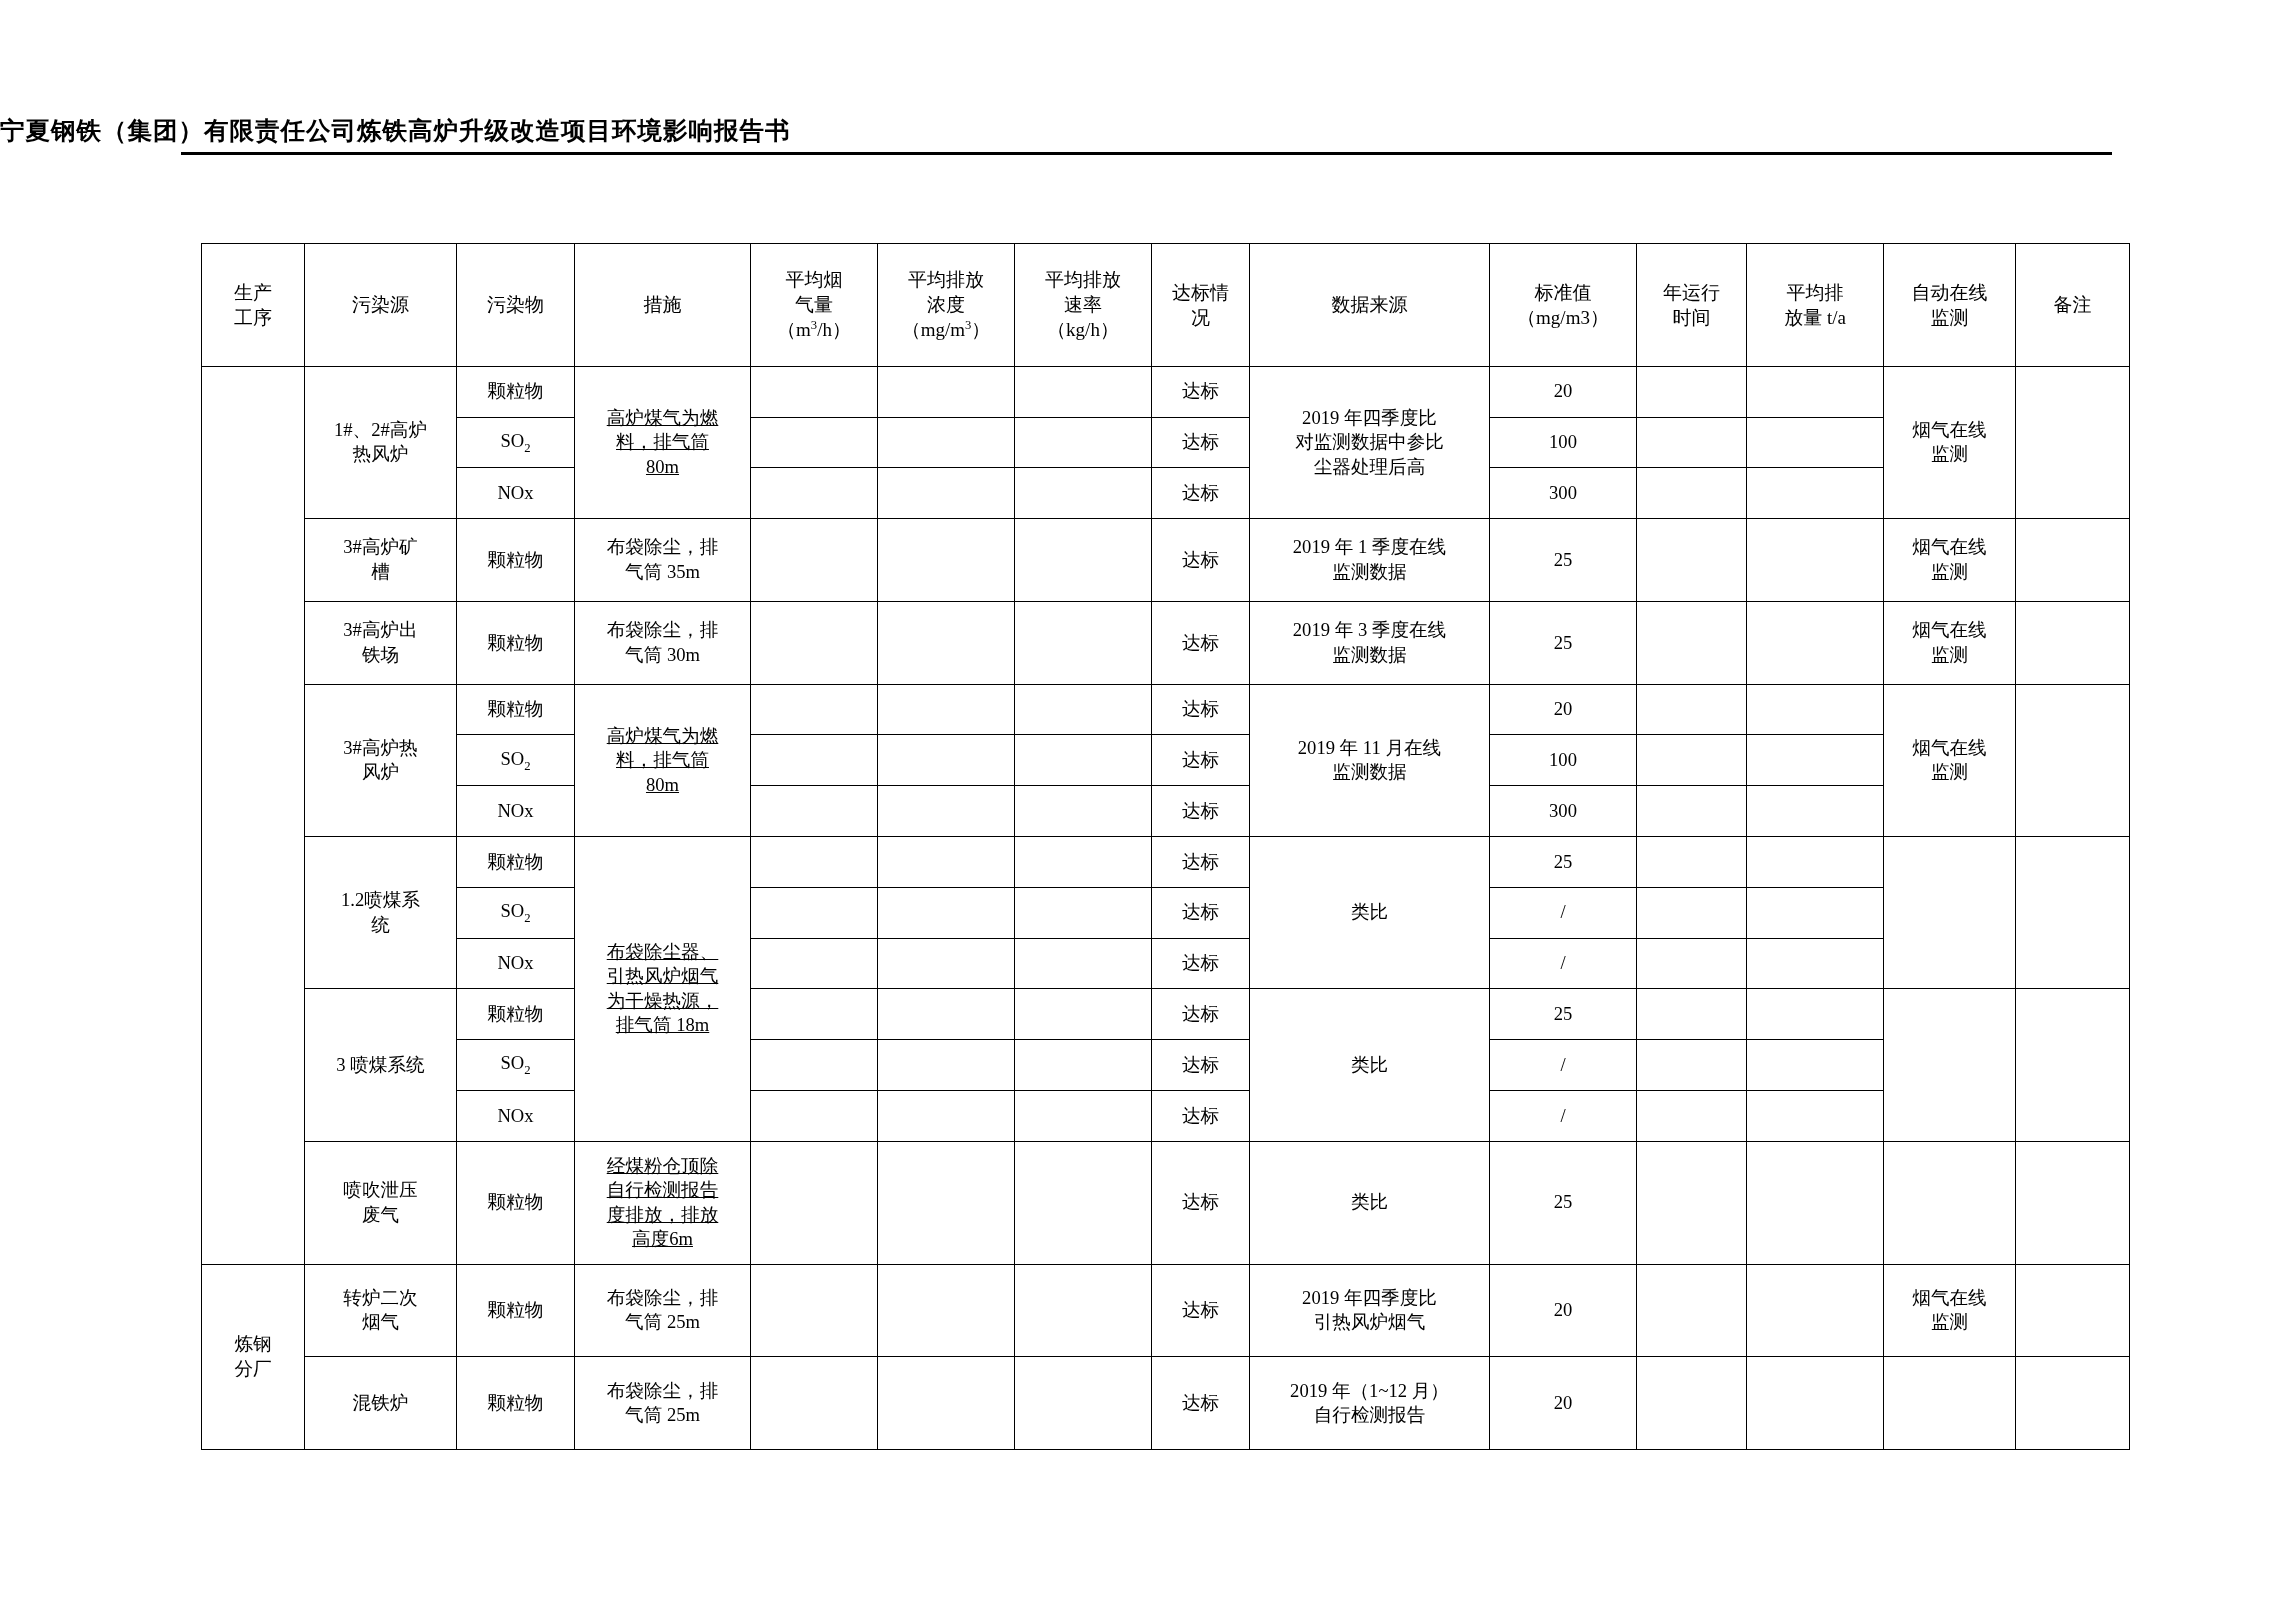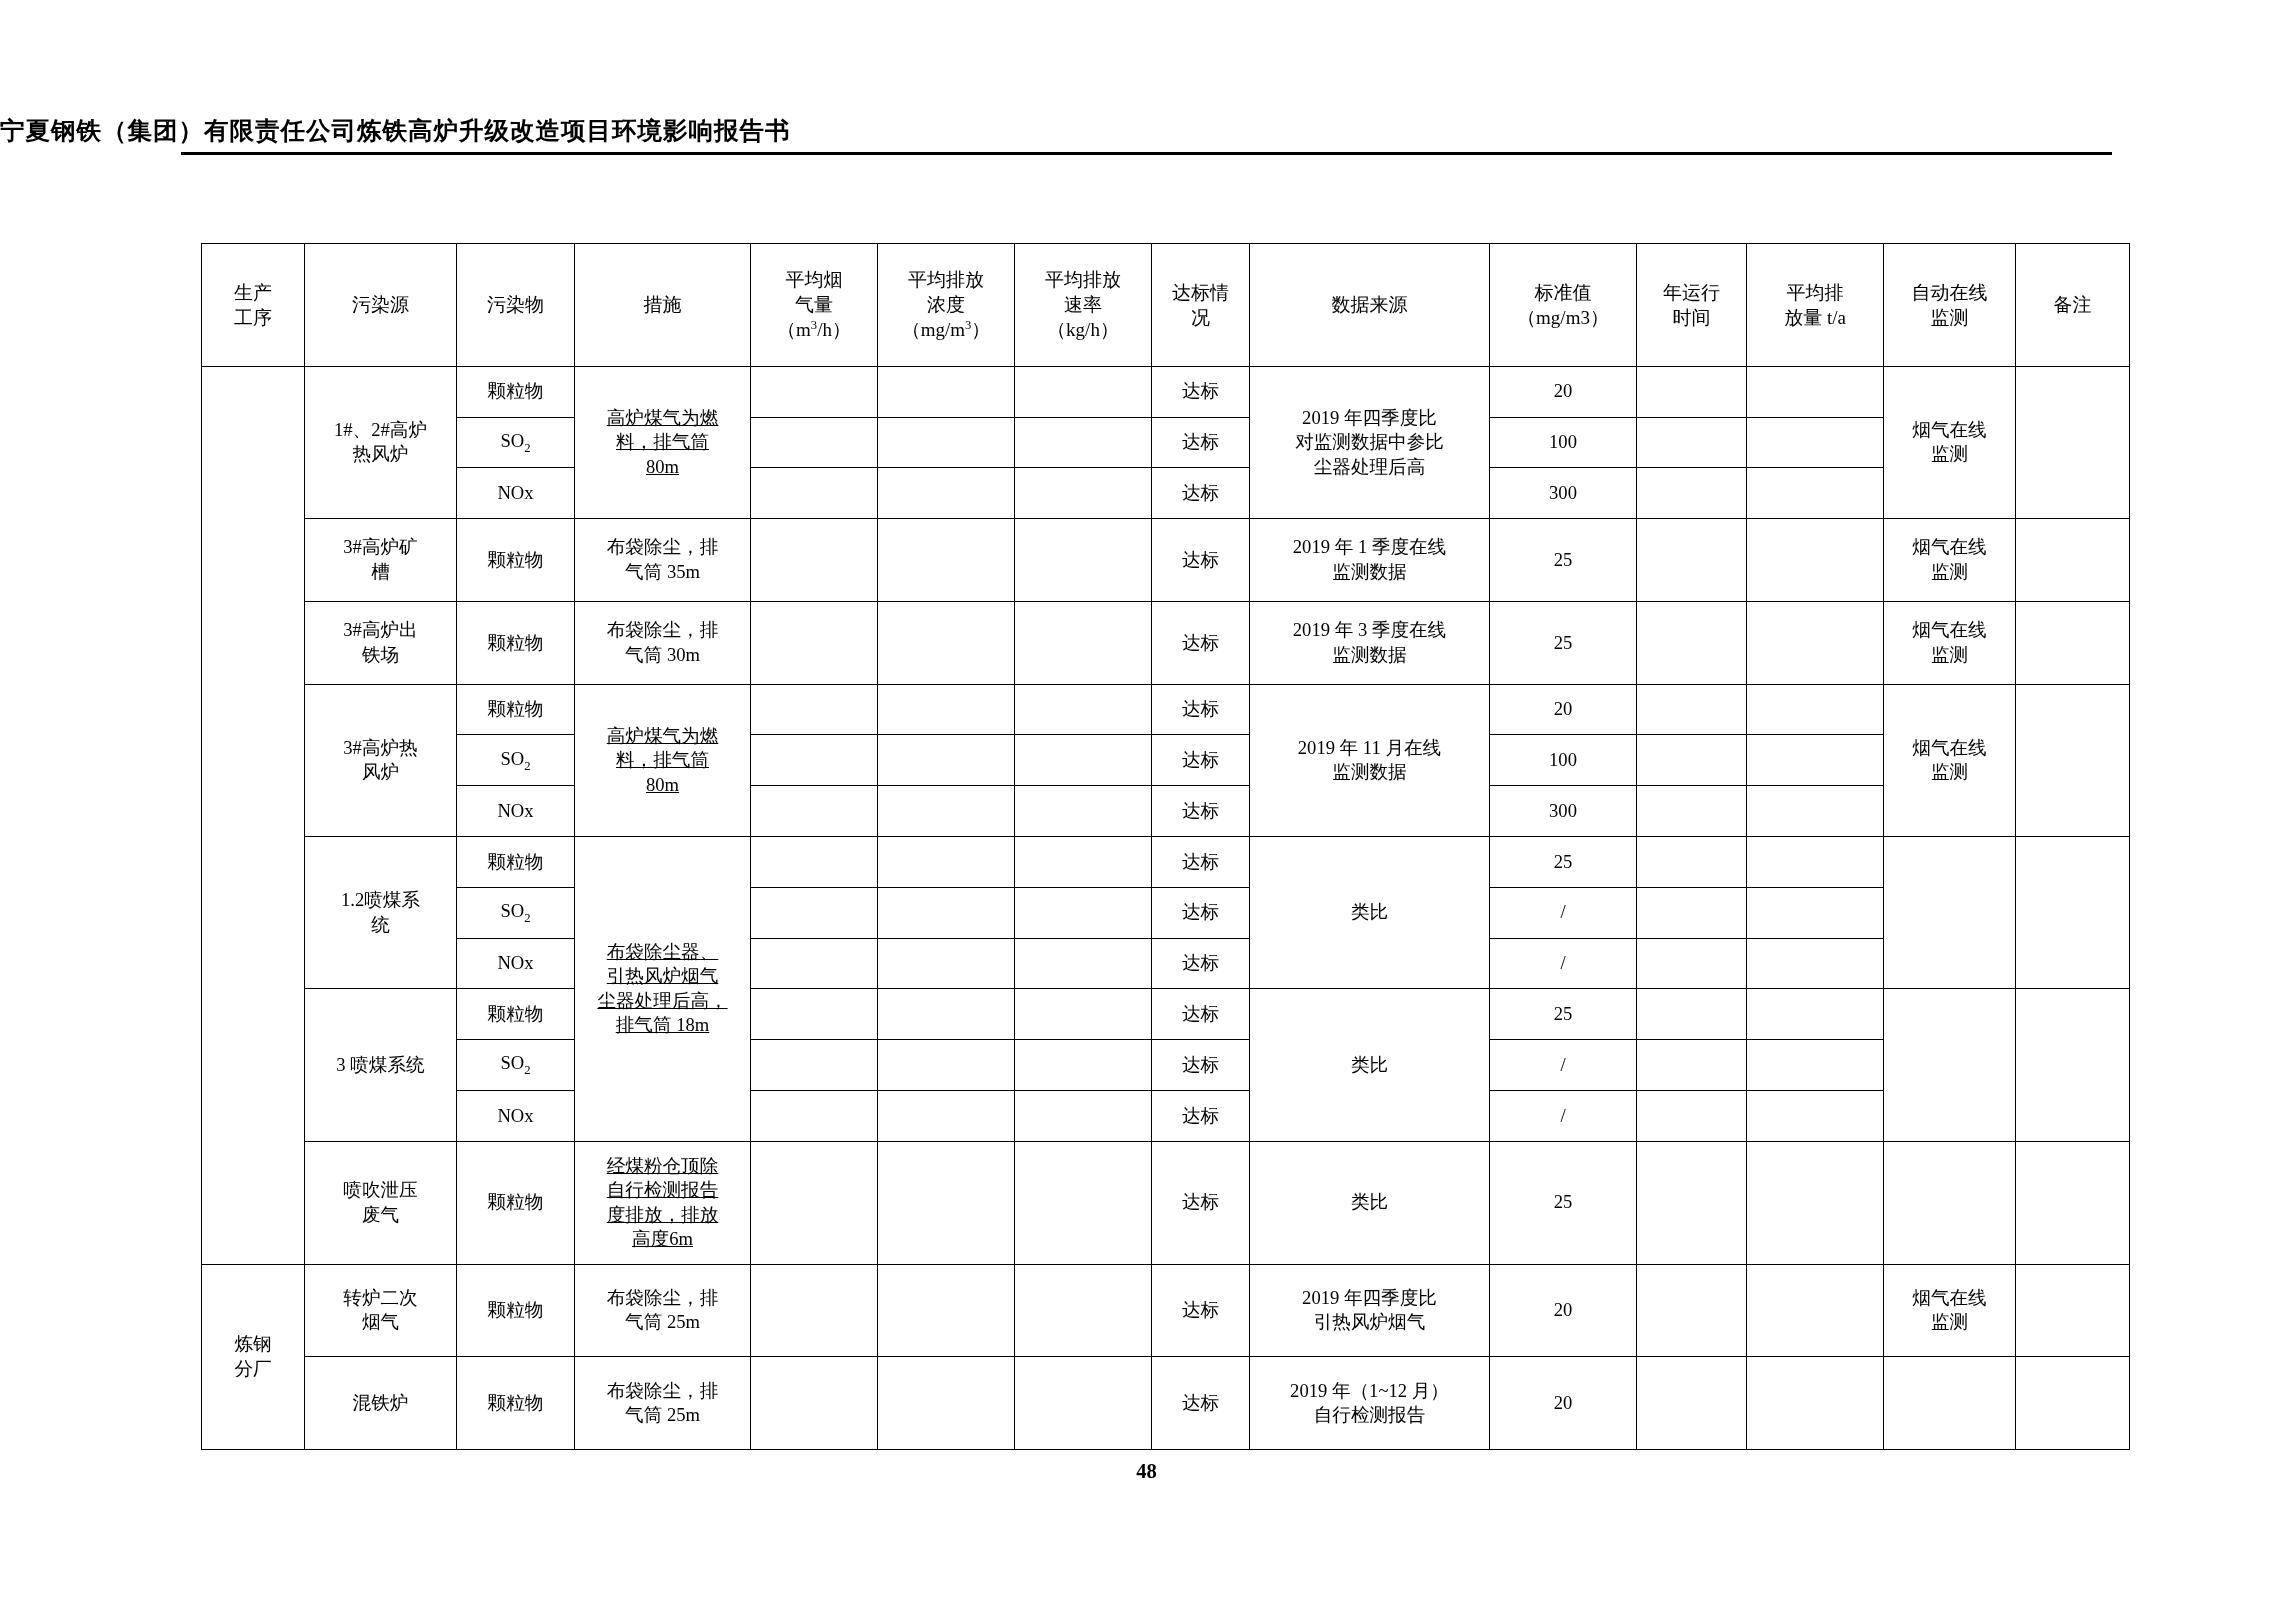--- a/index.html
+++ b/index.html
@@ -331,21 +331,21 @@
 
         <tr class="hrow">
           <td rowspan="3">
             <div>1.2喷煤系</div>
             <div>统</div>
           </td>
           <td>颗粒物</td>
           <td rowspan="6" class="measure">
             <div>布袋除尘器、</div>
             <div>引热风炉烟气</div>
-            <div>尘器处理后高，</div>
+            <div>为干燥热源，</div>
             <div>排气筒 18m</div>
           </td>
           <td></td>
           <td></td>
           <td></td>
           <td>达标</td>
           <td rowspan="3">类比</td>
           <td>25</td>
           <td></td>
           <td></td>
@@ -482,15 +482,14 @@
           <td>20</td>
           <td></td>
           <td></td>
           <td></td>
           <td></td>
         </tr>
       </tbody>
     </table>
   </div>
 
-  <div class="pagenum">48</div>
 </div>
 
 
 </body></html>

